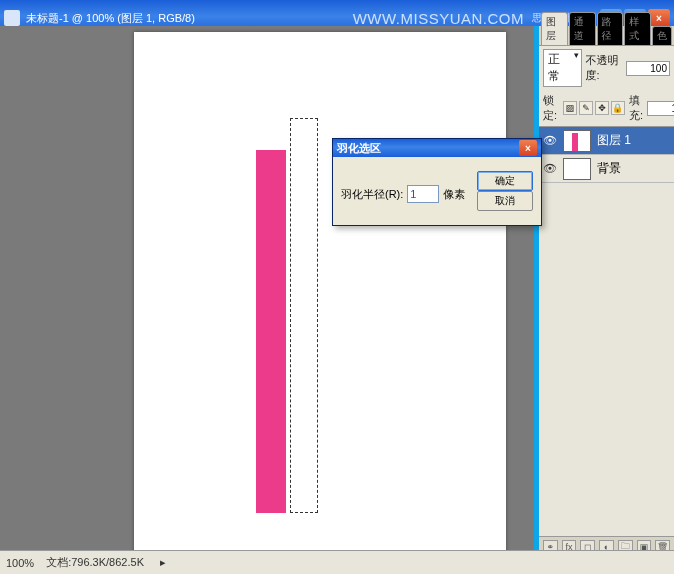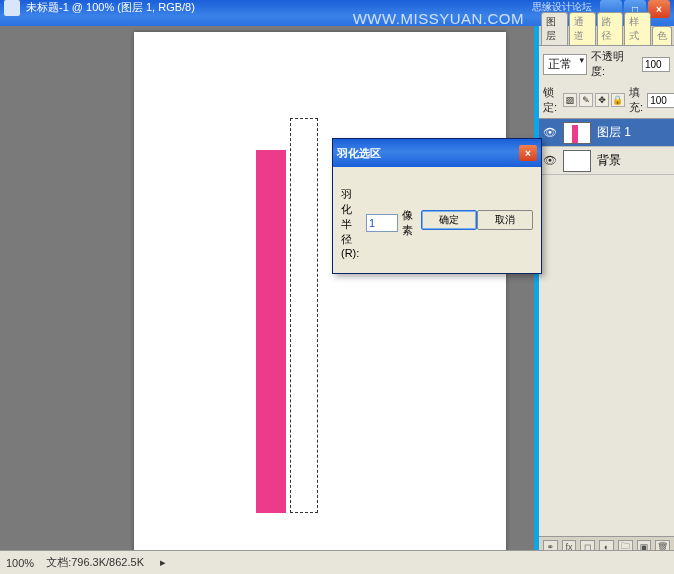--- a/index.html
+++ b/index.html
@@ -1,58 +1,58 @@
 <!DOCTYPE html>
 <html><head>
 <meta charset="utf-8">
 <style>
 *{box-sizing:border-box;margin:0;padding:0;font-family:"Microsoft YaHei","SimSun",sans-serif;font-size:11px}
 body{width:674px;height:574px;background:#fff;overflow:hidden;position:relative}
-.titlebar{height:36px;background:linear-gradient(#1a5fd8,#3b82e8 45%,#1a5fd8);display:flex;align-items:flex-start;padding:0 4px;color:#fff}
+.titlebar{height:36px;background:linear-gradient(#1a5fd8,#3b82e8 45%,#1a5fd8);display:flex;align-items:center;padding:0 4px;color:#fff}
 .titlebar .app-icon{width:16px;height:16px;background:#d9e6f9;margin-right:6px;border-radius:2px}
 .titlebar .title{flex:1}
 .titlebar .watermark{color:#cde0ff;margin-right:8px;font-size:10px}
 .win-btns{display:flex;gap:2px}
 .win-btn{width:22px;height:18px;border-radius:3px;display:flex;align-items:center;justify-content:center;color:#fff;font-size:10px;font-weight:bold}
 .min-btn,.max-btn{background:linear-gradient(#5ea0f0,#2a6fd8)}
 .close-btn{background:linear-gradient(#f08050,#d84020)}
 .workspace{position:absolute;top:26px;left:0;right:140px;bottom:18px;background:#7a7a7a;overflow:hidden}
 .canvas{position:absolute;top:6px;left:134px;width:372px;height:524px;background:#fff;box-shadow:0 0 4px rgba(0,0,0,.4)}
 .pink-bar{position:absolute;left:122px;top:118px;width:30px;height:363px;background:#ec3b8a}
 .selection{position:absolute;left:156px;top:86px;width:28px;height:395px;border:1px dashed #333}
 .right-panel{position:absolute;top:26px;right:0;width:140px;bottom:18px;background:#e8e6da;border-left:5px solid #0ea5e9}
 .tabs{height:20px;background:#d6d3c5;display:flex;align-items:flex-end;padding:0 2px;gap:1px;border-bottom:1px solid #999}
 .tab{padding:2px 4px;background:#e8e6da;border:1px solid #999;border-bottom:none;border-radius:3px 3px 0 0;font-size:10px;color:#333}
-.tab.inactive{background:#fef9c3;color:#888}
+.tab.inactive{background:#000000;color:#888}
 .panel-row{display:flex;align-items:center;padding:3px 4px;gap:4px;color:#222}
 .dropdown{background:#fff;border:1px solid #999;padding:1px 14px 1px 4px;position:relative;font-size:12px}
 .dropdown::after{content:"▾";position:absolute;right:2px;top:0;font-size:9px}
-.num-input{width:28px;background:#fff;border:1px solid #999;padding:1px 2px;font-size:10px;text-align:left}
+.num-input{width:44px;background:#fff;border:1px solid #999;padding:1px 2px;font-size:10px;text-align:right}
 .lock-icons{display:flex;gap:2px;margin-left:2px}
 .lock-icon{width:14px;height:14px;border:1px solid #aaa;background:#f0ede0;display:flex;align-items:center;justify-content:center;font-size:9px}
 .layers{border-top:1px solid #999}
 .layer{display:flex;align-items:center;height:28px;border-bottom:1px solid #bbb;padding:0 4px;gap:6px}
 .layer.active{background:#3d6db5;color:#fff}
 .layer .eye{width:14px;text-align:center;color:#333}
 .layer.active .eye{color:#fff}
 .layer .thumb{width:28px;height:22px;background:#fff;border:1px solid #666;position:relative}
 .layer .thumb.pink::before{content:"";position:absolute;left:8px;top:2px;width:6px;height:18px;background:#ec3b8a}
 .layer .thumb.bg{background:#fff}
 .layer .name{font-size:12px}
 .layers-footer{position:absolute;bottom:0;left:0;right:0;height:20px;background:#d6d3c5;border-top:1px solid #999;display:flex;align-items:center;justify-content:flex-end;gap:4px;padding:0 4px}
 .footer-icon{width:16px;height:14px;background:#e8e6da;border:1px solid #999;display:flex;align-items:center;justify-content:center;font-size:9px;color:#555}
 .statusbar{position:absolute;bottom:0;left:0;right:0;height:24px;background:#e8e6da;border-top:1px solid #999;display:flex;align-items:center;padding:0 6px;gap:12px;font-size:10px;color:#333}
 .dialog{position:absolute;left:332px;top:138px;width:210px;background:#ece9d8;border:1px solid #0a246a;box-shadow:3px 3px 6px rgba(0,0,0,.3)}
-.dialog-title{height:28px;background:linear-gradient(#1a5fd8,#3b82e8 45%,#1a5fd8);color:#fff;display:flex;align-items:center;padding:0 4px;font-size:11px;font-weight:bold}
+.dialog-title{height:18px;background:linear-gradient(#1a5fd8,#3b82e8 45%,#1a5fd8);color:#fff;display:flex;align-items:center;padding:0 4px;font-size:11px;font-weight:bold}
 .dialog-title .spacer{flex:1}
 .dlg-close{width:18px;height:16px;background:linear-gradient(#f08050,#d84020);border-radius:2px;display:flex;align-items:center;justify-content:center;color:#fff;font-size:10px}
 .dialog-body{padding:14px 8px;display:flex;align-items:center;gap:8px}
 .dialog-body .fields{display:flex;align-items:center;gap:4px;flex:1;margin-top:6px}
 .dialog-body .radius-input{width:32px;background:#fff;border:1px solid #7a98c0;padding:2px;font-size:11px;color:#2050c0}
-.dialog-body .btns{display:flex;flex-direction:row;gap:0}
+.dialog-body .btns{display:flex;flex-direction:column;gap:0}
 .dlg-btn{width:56px;height:20px;background:#ece9d8;border:1px solid #888;border-radius:2px;font-size:10px;display:flex;align-items:center;justify-content:center}
 .dlg-btn.ok{border:1px solid #2a6fd8;box-shadow:0 0 0 1px #7ab0f0 inset}
 .url-watermark{position:absolute;top:10px;right:150px;color:#cde0ff;font-size:15px;letter-spacing:.5px}
 </style>
 </head>
 <body>
 
 <div class="titlebar">
   <div class="app-icon"></div>
   <div class="title">未标题-1 @ 100% (图层 1, RGB/8)</div>

